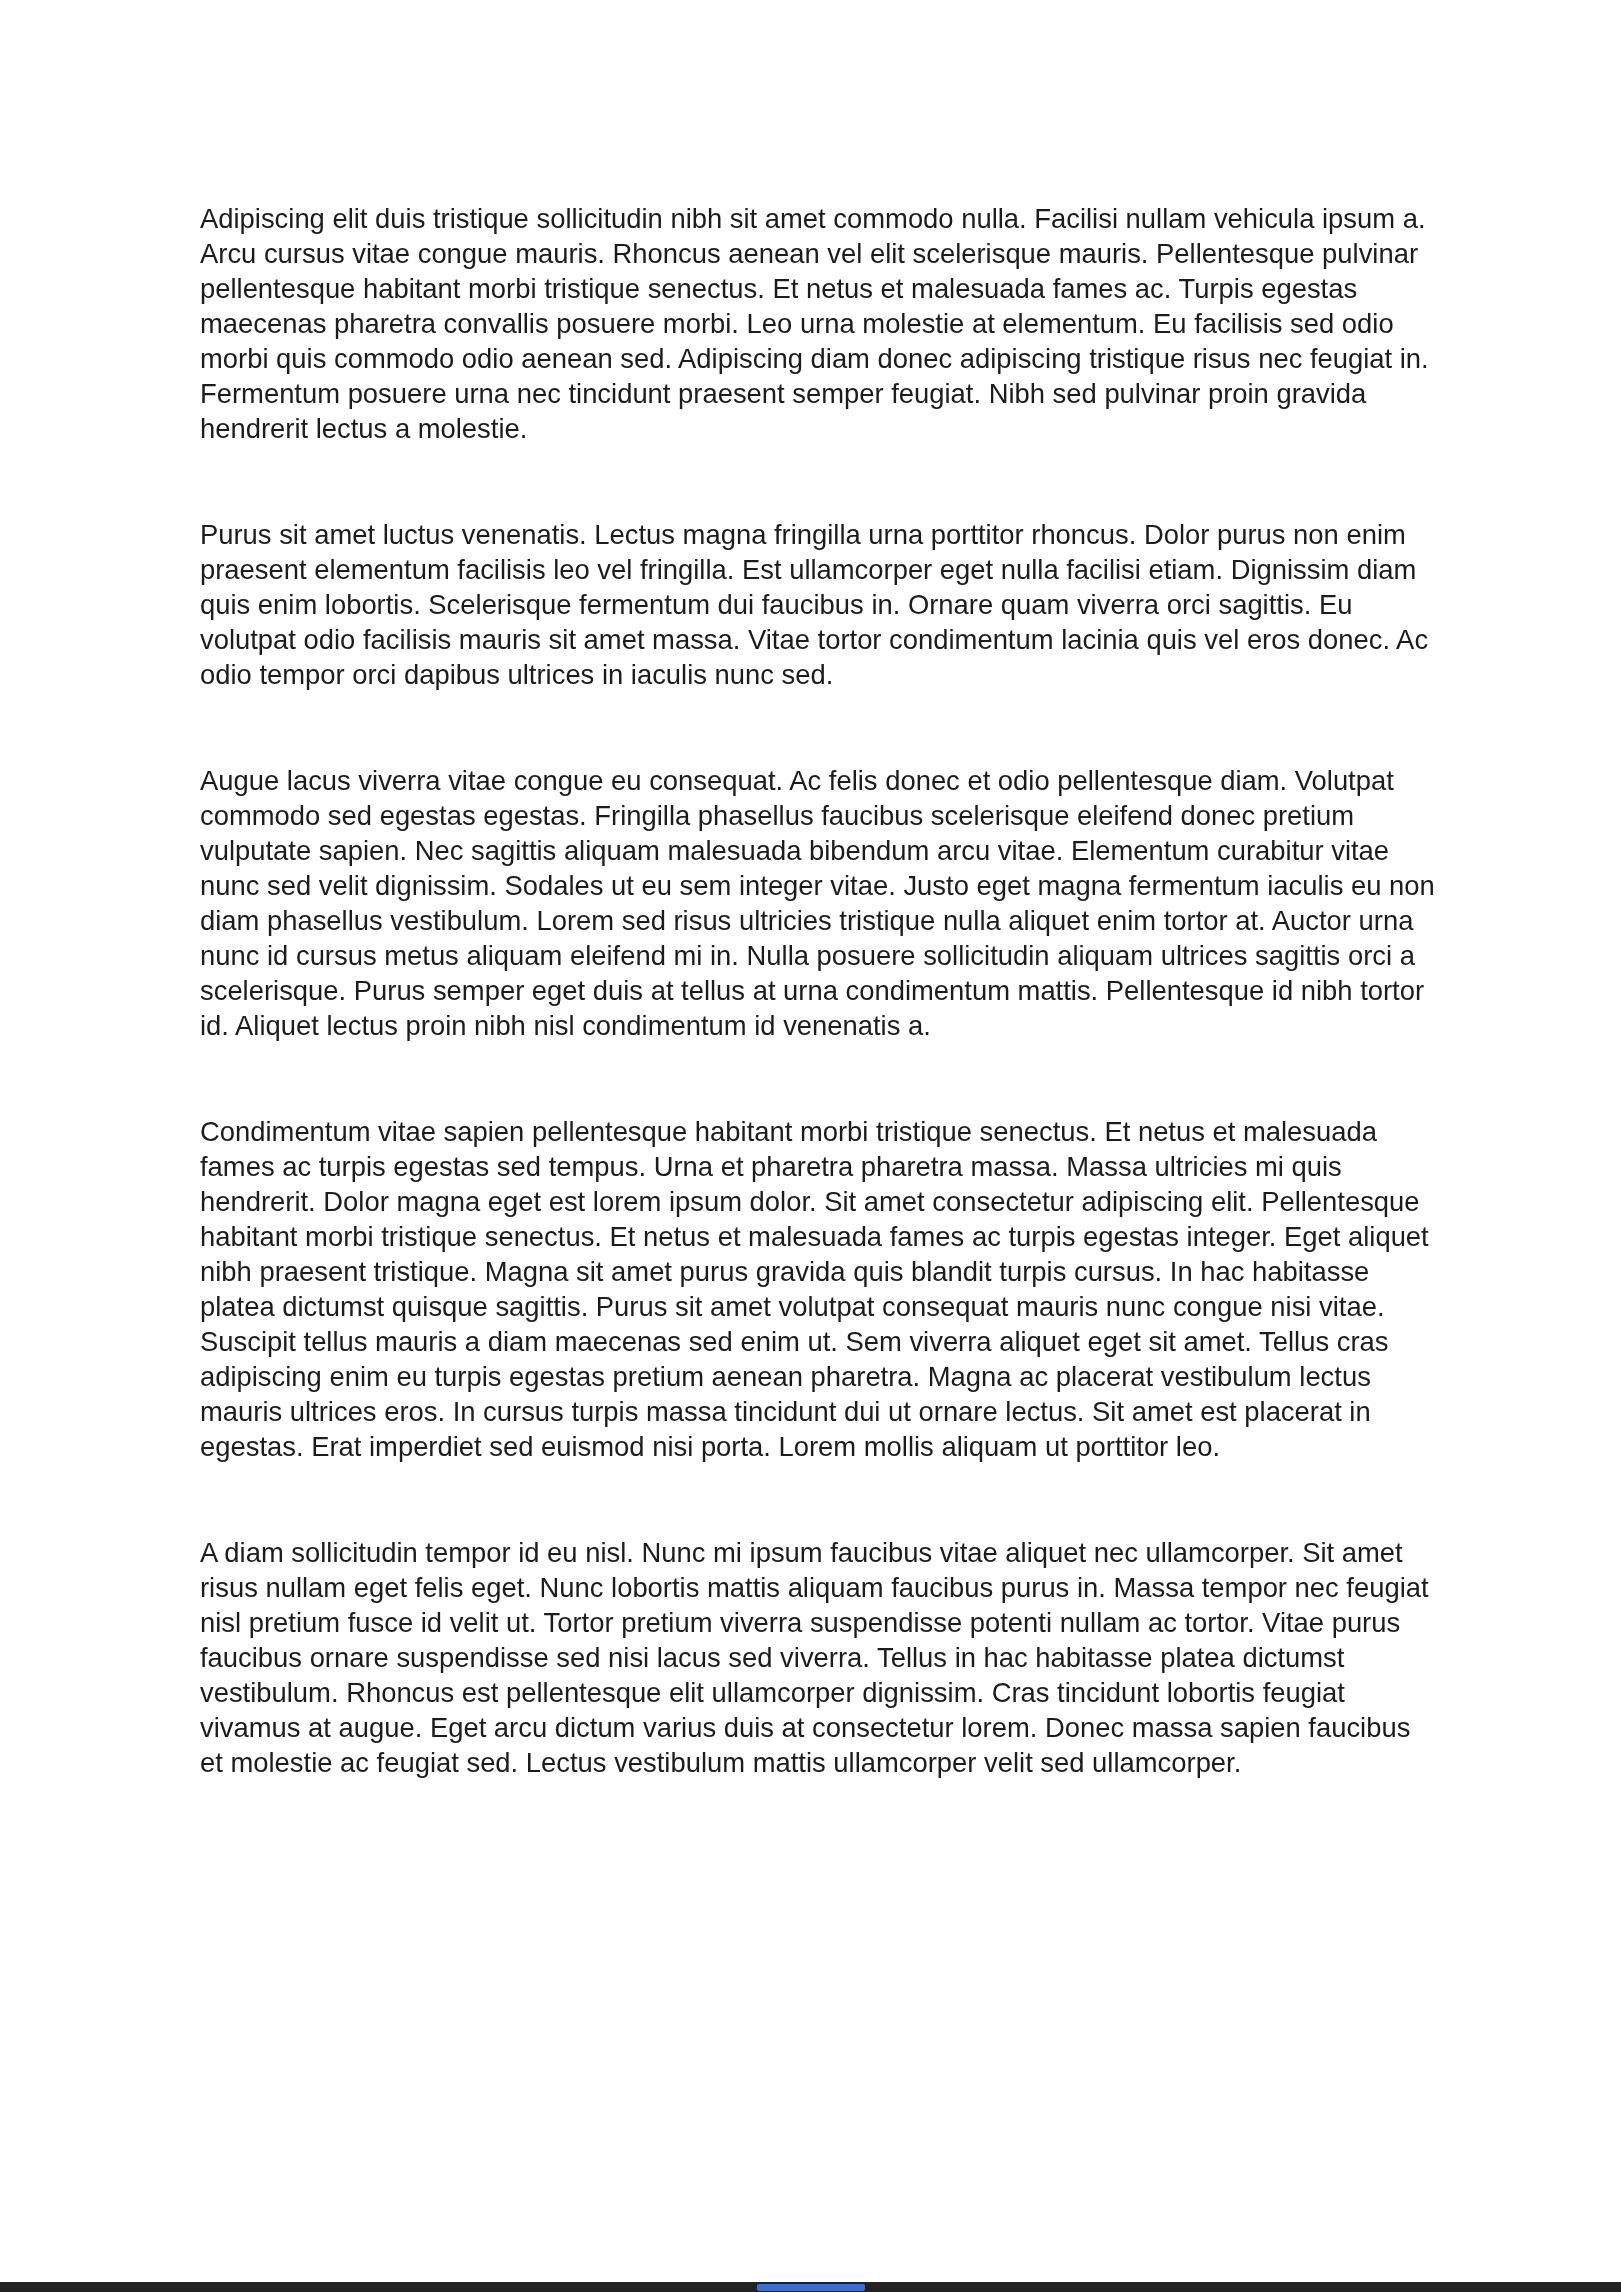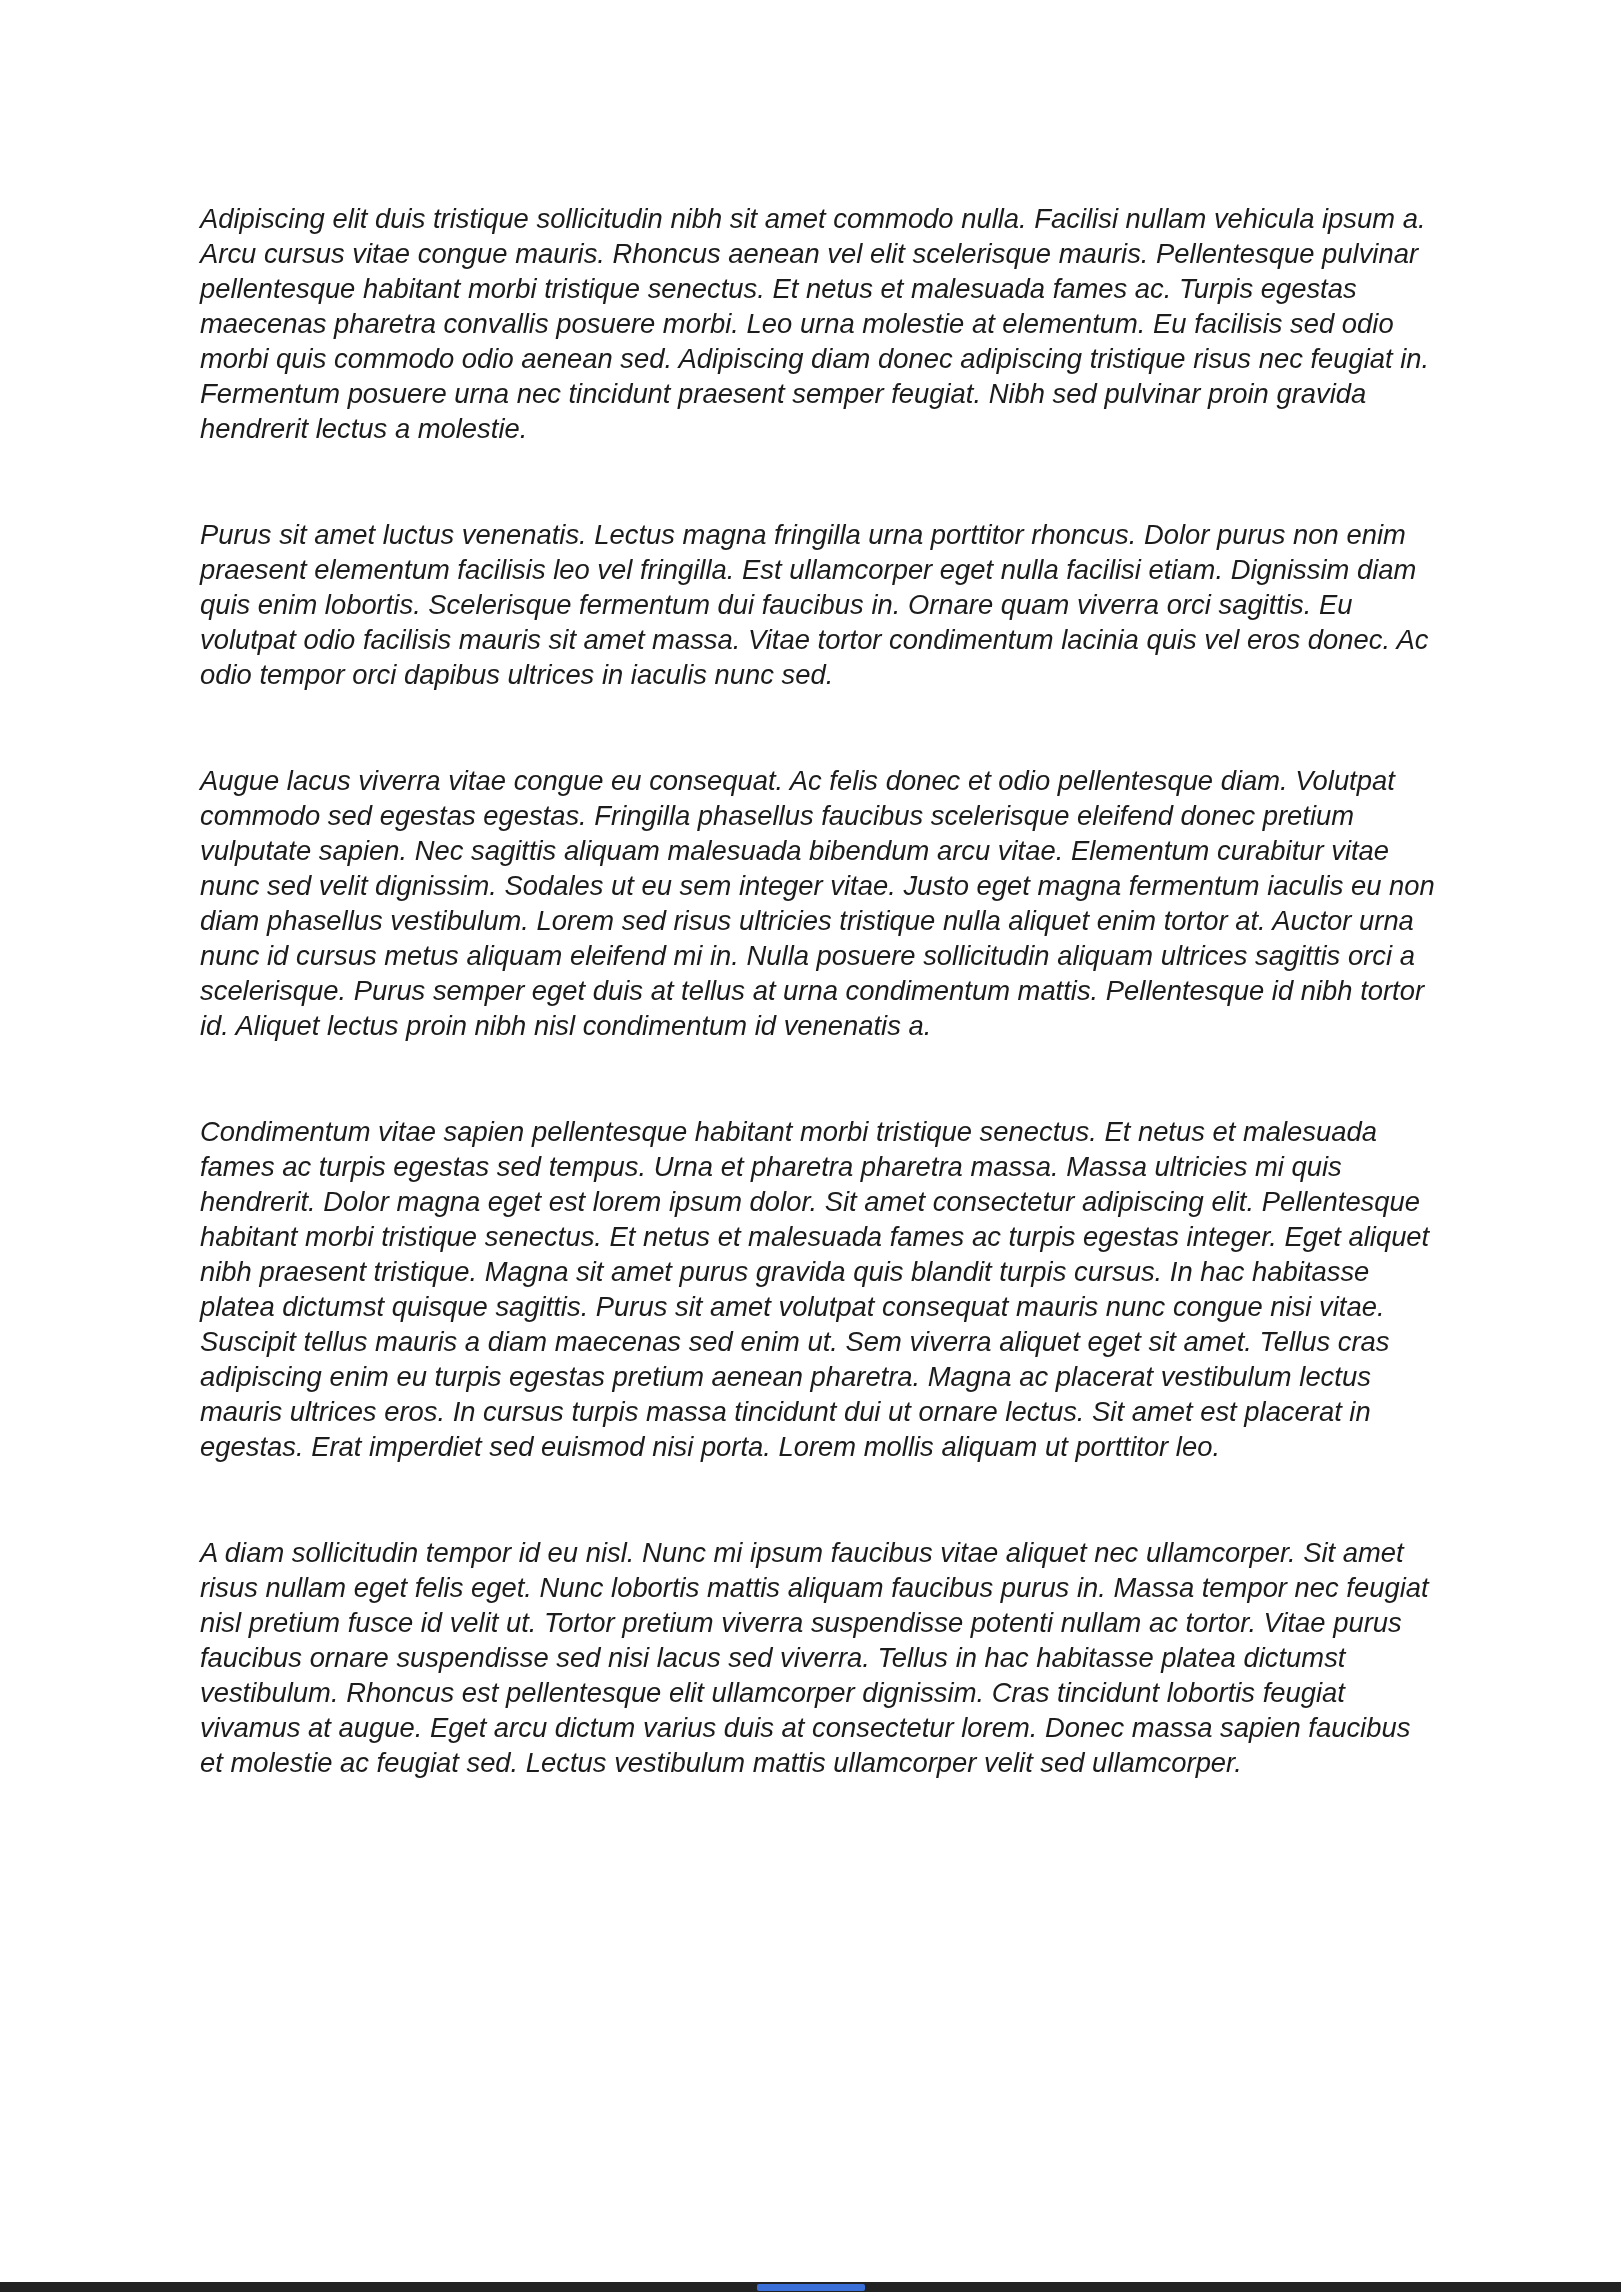--- a/index.html
+++ b/index.html
@@ -7,21 +7,20 @@
     padding: 0;
     background: #ffffff;
   }
   .document-page {
     position: relative;
     width: 1621px;
     height: 2293px;
     background: #ffffff;
     overflow: hidden;
     font-family: "Liberation Sans", sans-serif;
-    font-style: italic;
   }
   .page-content {
     position: absolute;
     top: 201px;
     left: 200px;
     width: 1237px;
     color: #1c1c1c;
     font-size: 27.4px;
     line-height: 35px;
     text-align: left;

